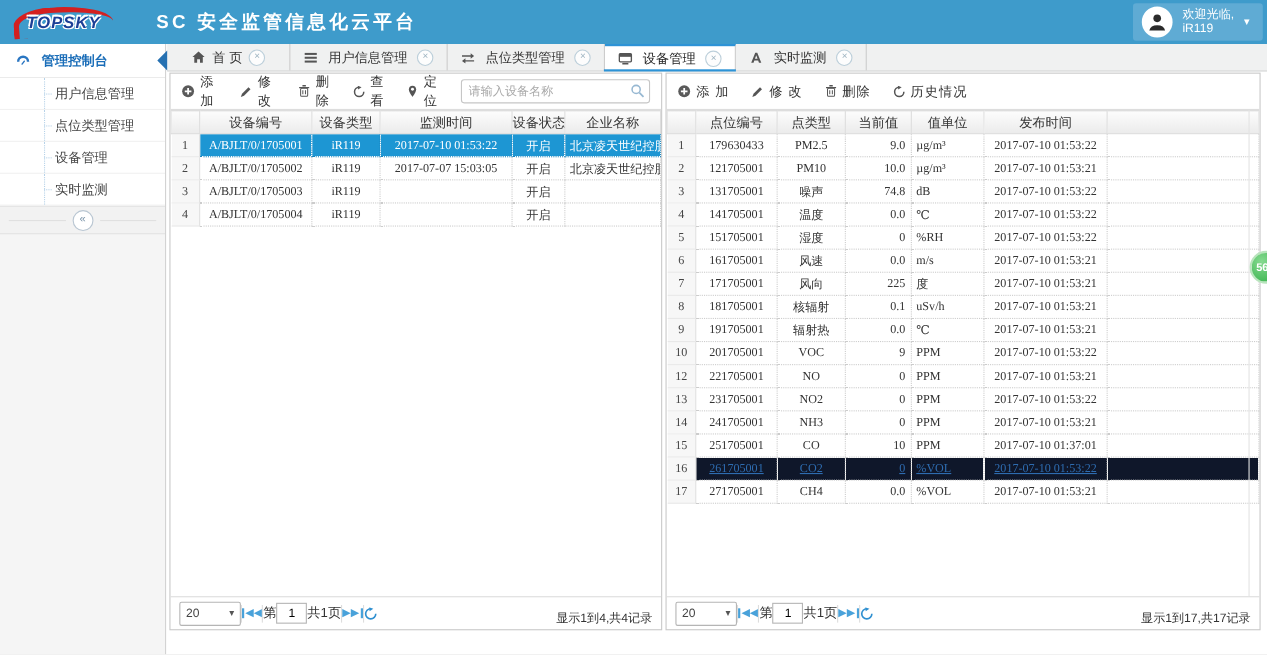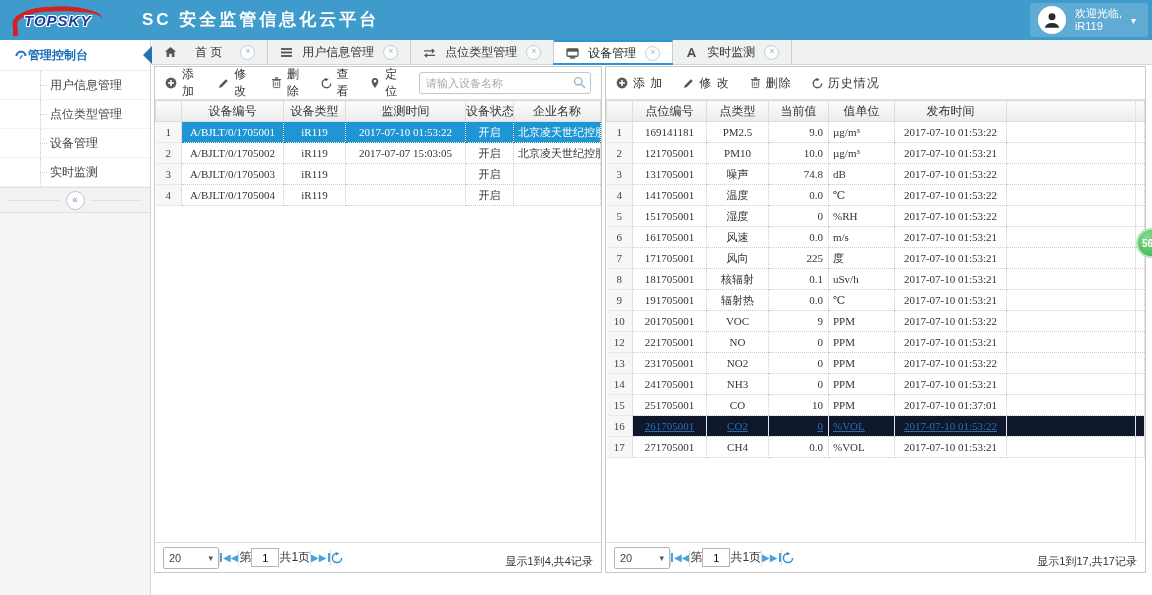--- a/index.html
+++ b/index.html
@@ -19,21 +19,21 @@
        font-size:17px;font-weight:bold;letter-spacing:3px;}
   .userbox{position:absolute;right:4px;top:3px;height:34px;background:#5fabd4;border-radius:3px;
        display:flex;align-items:center;gap:9px;padding:0 12px 0 8px;cursor:pointer;}
   .avatar{width:28px;height:28px;border-radius:50%;background:#fff;display:flex;align-items:center;justify-content:center;color:#333;}
   .welcome{color:#fff;font-size:11px;line-height:13px;}
   .ucaret{color:#fff;font-size:10px;}
 
   
   .sidebar{position:absolute;left:0;top:40px;width:151px;height:555px;background:#f5f5f5;border-right:1px solid #d3d3d3;box-sizing:border-box;}
   .side-menu{background:#fff;}
-  .srow{height:30px;display:flex;align-items:center;gap:0;padding-left:14px;border-bottom:1px solid #ebebeb;cursor:pointer;}
+  .srow{height:30px;display:flex;align-items:center;gap:10px;padding-left:14px;border-bottom:1px solid #ebebeb;cursor:pointer;}
   .srow .slabel{color:#1a6db8;font-weight:bold;font-size:12px;}
   .srow .sic{color:#2a76c2;display:flex;}
   .srow .schev{margin-left:auto;margin-right:12px;color:#4a90c8;font-size:10px;}
   .side-sub{margin:0;padding:0;list-style:none;background:#fff;}
   .side-sub li{height:28px;display:flex;align-items:center;padding-left:50px;position:relative;
        font-size:12px;color:#444;border-bottom:1px solid #f1f1f1;cursor:pointer;}
   .side-sub li::before{content:"";position:absolute;left:40px;top:0;bottom:0;border-left:1px dotted #b6d2e8;}
   .side-sub li::after{content:"";position:absolute;left:40px;top:50%;width:7px;border-top:1px dotted #b6d2e8;}
   .collapse-strip{height:24px;background:#f2f2f2;border-top:1px solid #e2e2e2;border-bottom:1px solid #e2e2e2;
        display:flex;align-items:center;justify-content:center;gap:6px;}
@@ -42,21 +42,21 @@
   .collapse-btn{width:17px;height:17px;border-radius:50%;border:1px solid #b9c6d2;background:#fff;color:#7a93a8;
        font-size:10px;line-height:15px;text-align:center;cursor:pointer;}
   .side-pointer{position:absolute;left:143px;top:46px;width:0;height:0;
        border-top:9px solid transparent;border-bottom:9px solid transparent;border-right:9px solid #2671b2;z-index:5;}
 
   
   .tabbar{position:absolute;left:152px;top:40px;width:1000px;height:25px;background:#f0f1f1;
        border-bottom:1px solid #d6d6d6;display:flex;box-sizing:border-box;}
   .tab{display:flex;align-items:center;gap:9px;padding:0 12px;border-right:1px solid #ccc;cursor:pointer;position:relative;font-size:12px;color:#333;}
   .tab .tic{color:#555;display:flex;}
-  .tab.tab-wide{padding:0 12px;gap:18px;}
+  .tab.tab-wide{padding:0 22px;gap:6px;}
   .tab.active{background:#fff;border-top:2px solid #2d93d6;color:#222;}
   .tab.active::after{content:"";position:absolute;left:-1px;right:-1px;bottom:-1px;height:2px;background:#2d93d6;}
   .tclose{width:13px;height:13px;border-radius:50%;border:1px solid #bccfda;color:#9db3c0;
        font-size:9px;line-height:11px;text-align:center;cursor:pointer;background:#fdfdfd;}
 
   
   .panel{position:absolute;top:66px;height:507px;background:#fff;border:1px solid #c9c9c9;
        box-sizing:border-box;display:flex;flex-direction:column;}
   .panel.left{left:154px;width:448px;}
   .panel.right{left:605px;width:541px;}
@@ -412,21 +412,21 @@
               <th>点类型</th>
               <th>当前值</th>
               <th>值单位</th>
               <th>发布时间</th>
               <th></th>
             </tr>
           </thead>
           <tbody>
             <tr>
               <td class="rn">1</td>
-              <td>169141181</td>
+              <td>179630433</td>
               <td>PM2.5</td>
               <td class="ar">9.0</td>
               <td class="al">µg/m³</td>
               <td>2017-07-10 01:53:22</td>
               <td></td>
             </tr>
             <tr>
               <td class="rn">2</td>
               <td>121705001</td>
               <td>PM10</td>

